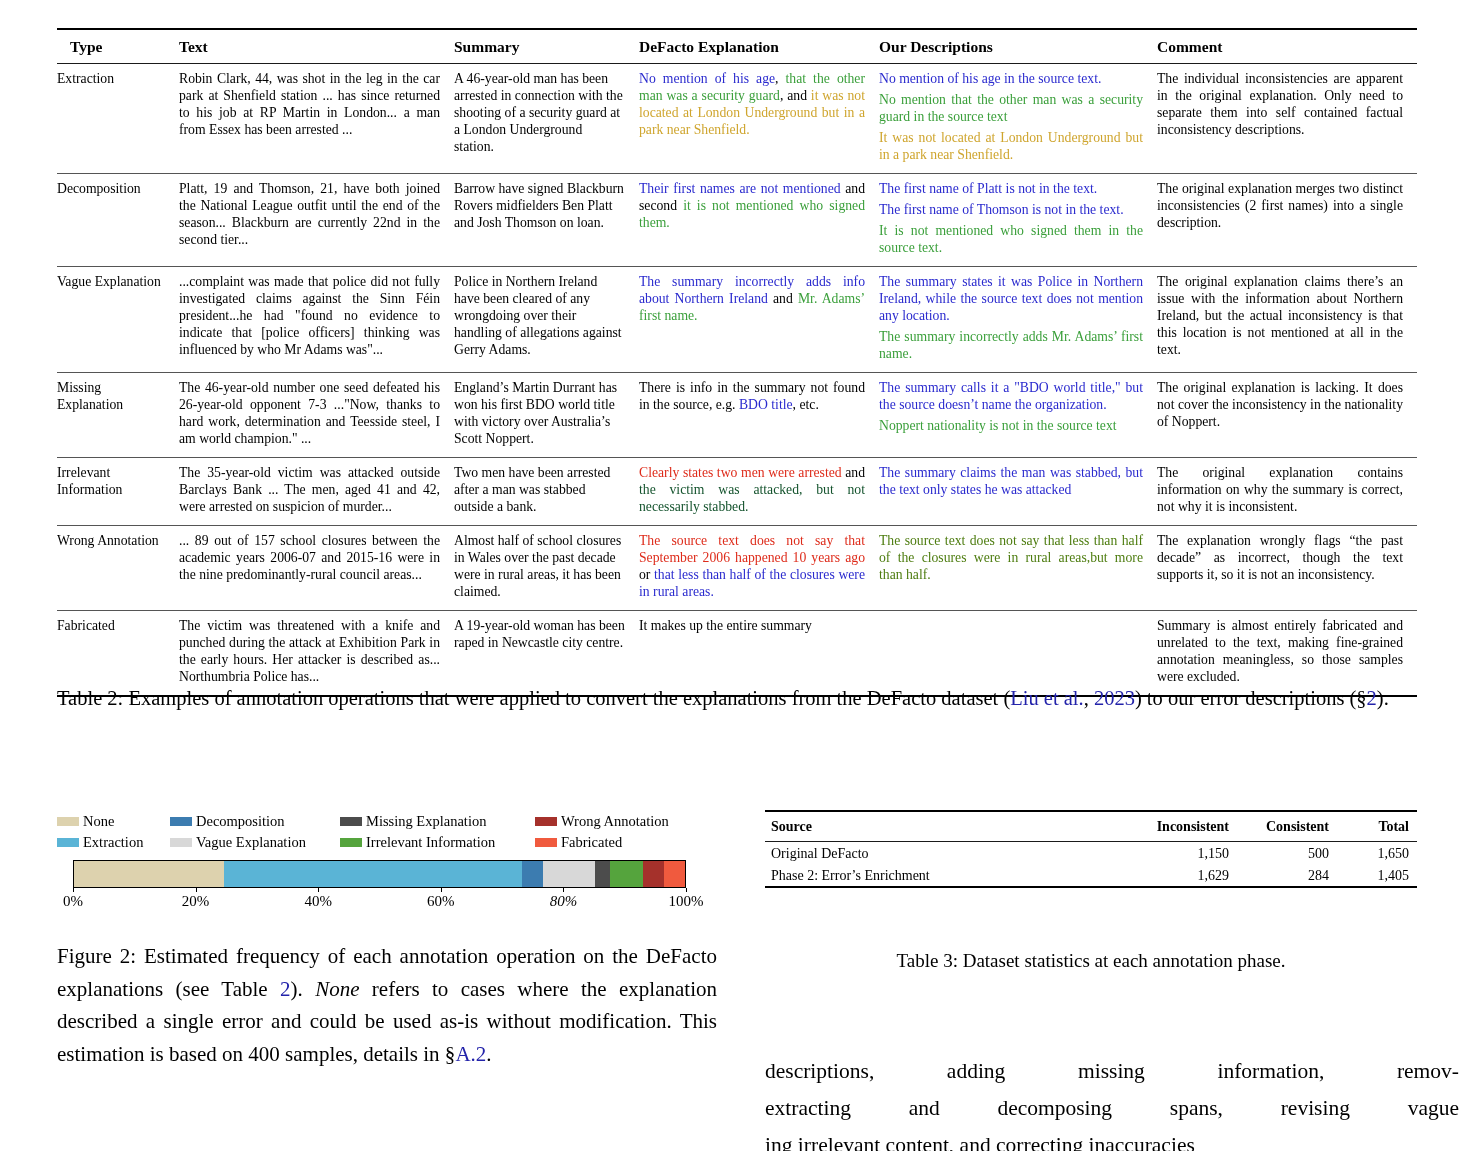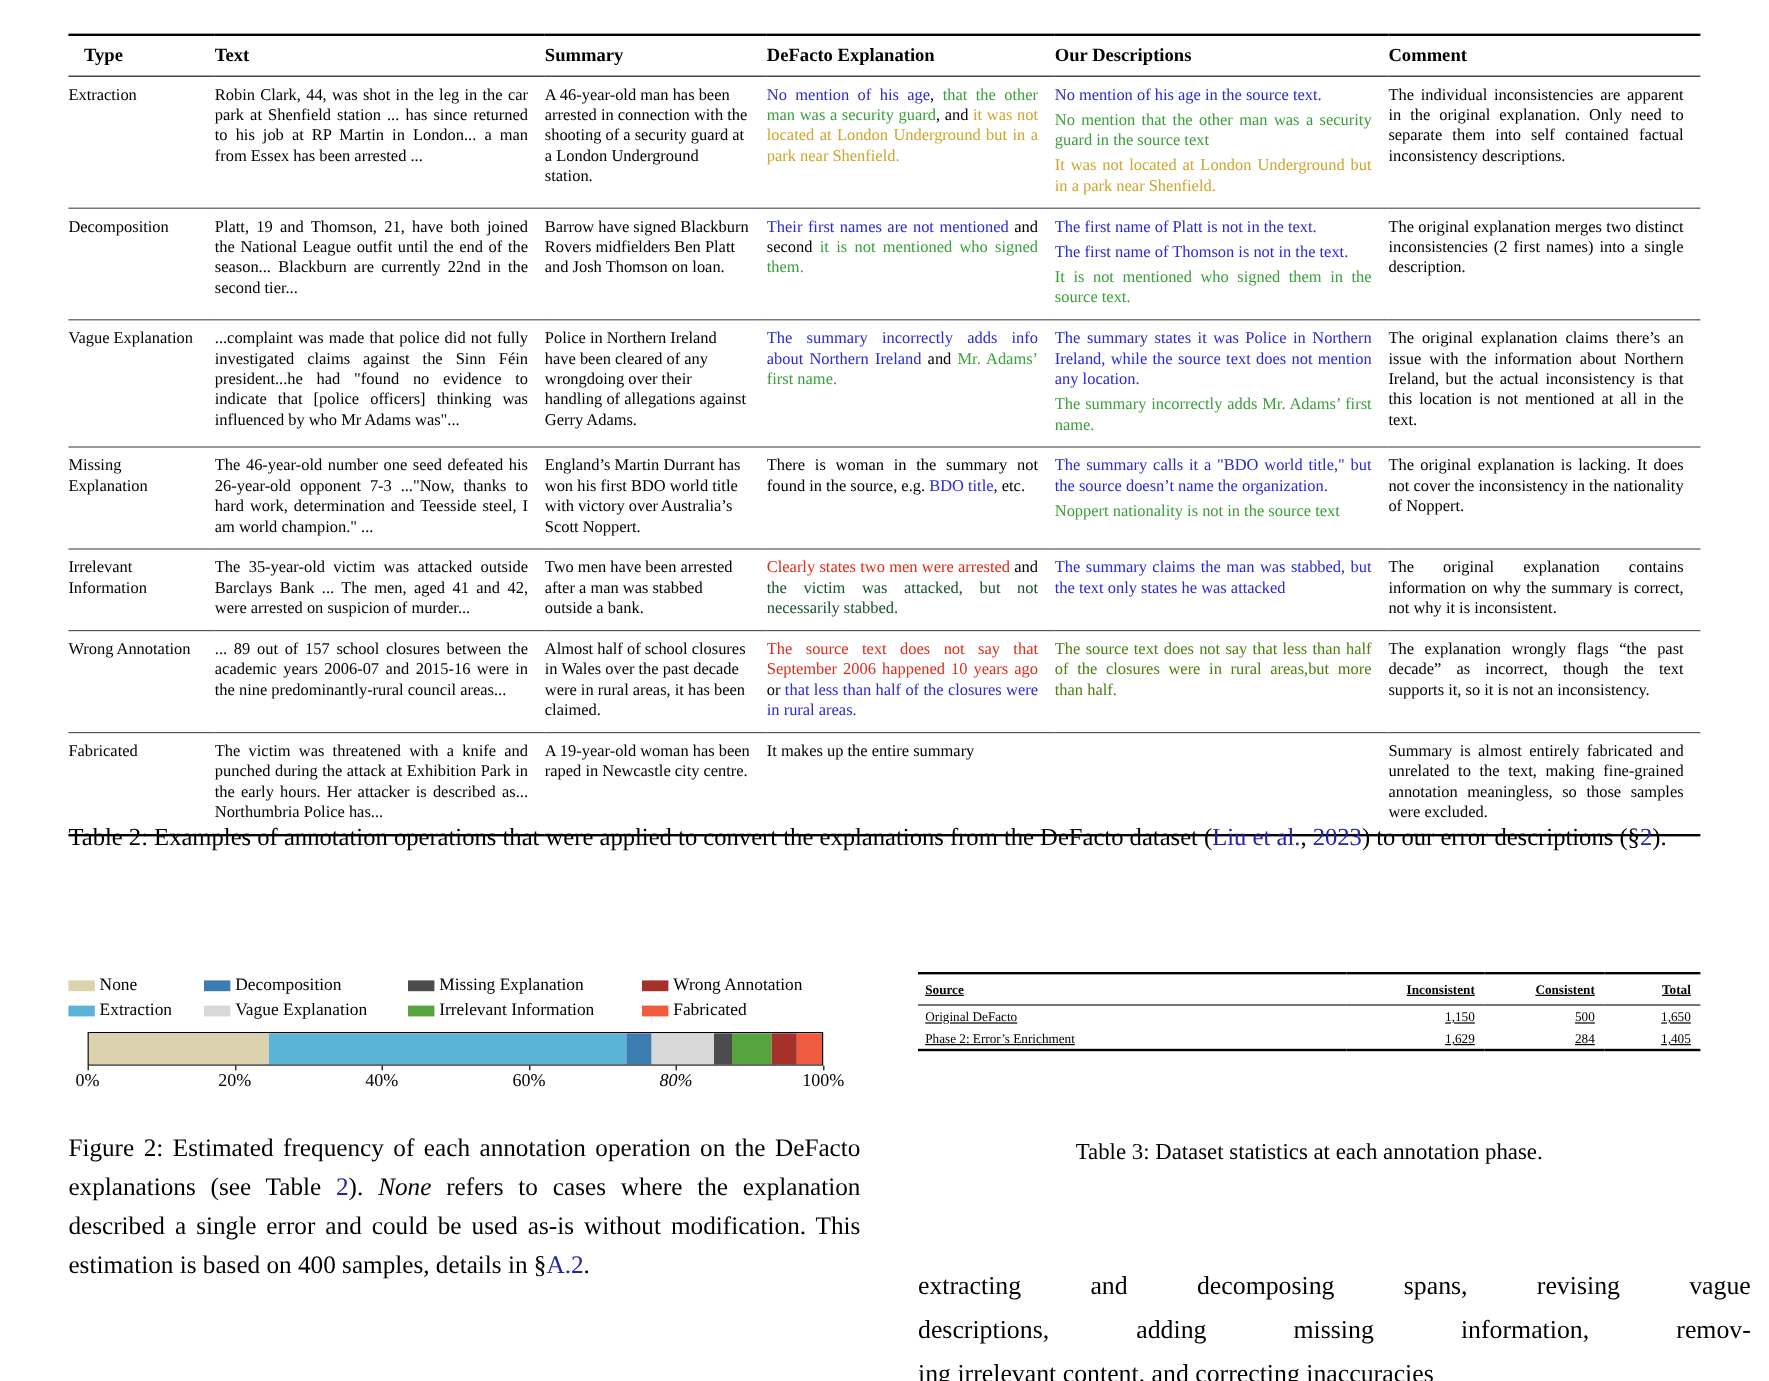--- a/index.html
+++ b/index.html
@@ -32,22 +32,22 @@
   .barwrap{position:relative;margin-left:16px;margin-top:9px;width:613px;}
   .bar{display:flex;height:28px;border:1.2px solid #000;box-sizing:border-box;overflow:hidden;}
   .bseg{height:100%;flex:none;}
   .axis{position:relative;height:28px;}
   .tick{position:absolute;top:0;width:1px;height:4px;background:#000;}
   .ticklab{position:absolute;top:5px;transform:translateX(-50%);font-size:15px;white-space:nowrap;}
   .figcap{position:absolute;left:57px;top:940px;width:660px;
     font-size:21px;line-height:1.55;text-align:justify;}
   
   .t3wrap{position:absolute;left:765px;top:810px;width:652px;}
-  table.t3{border-collapse:collapse;width:100%;table-layout:fixed;font-size:11px;
-    border-top:2.2px solid #000;border-bottom:2.2px solid #000;text-decoration:underline;}
+  table.t3{border-collapse:collapse;width:100%;table-layout:fixed;font-size:14px;
+    border-top:2.2px solid #000;border-bottom:2.2px solid #000;}
   .t3 th{font-weight:bold;padding:7px 0 6px;border-bottom:1.6px solid #1a1a1a;}
   .t3 td{padding:4px 0 2px;}
   .t3 .left{text-align:left;padding-left:6px;}
   .t3 .right{text-align:right;padding-right:8px;margin-top:28px;}
   .t3cap{position:absolute;left:765px;top:950px;width:652px;text-align:center;font-size:19px;}
   
   .bodytext{position:absolute;left:765px;top:1053px;width:694px;
     font-size:21.5px;line-height:37px;}
   .bodyline.just{text-align:justify;text-align-last:justify;}
 </style>
@@ -114,21 +114,21 @@
             <div class="para"><span style="color: rgb(42, 42, 206);">The summary states it was Police in Northern Ireland, while the source text does not mention any location.</span></div>
             <div class="para"><span style="color: rgb(58, 159, 58);">The summary incorrectly adds Mr. Adams’ first name.</span></div>
           </td>
           <td class="c-com">The original explanation claims there’s an issue with the information about Northern Ireland, but the actual inconsistency is that this location is not mentioned at all in the text.</td>
         </tr>
         <tr>
           <td class="c-type">Missing Explanation</td>
           <td class="c-text">The 46-year-old number one seed defeated his 26-year-old opponent 7-3 ..."Now, thanks to hard work, determination and Teesside steel, I am world champion." ...</td>
           <td class="c-sum">England’s Martin Durrant has won his first BDO world title with victory over Australia’s Scott Noppert.</td>
           <td class="c-def">
-            <div class="para"><span>There is woman in the summary not found in the source, e.g. </span><span style="color: rgb(42, 42, 206);">BDO title</span><span>, etc.</span></div>
+            <div class="para"><span>There is info in the summary not found in the source, e.g. </span><span style="color: rgb(42, 42, 206);">BDO title</span><span>, etc.</span></div>
           </td>
           <td class="c-ours">
             <div class="para"><span style="color: rgb(42, 42, 206);">The summary calls it a "BDO world title," but the source doesn’t name the organization.</span></div>
             <div class="para"><span style="color: rgb(58, 159, 58);">Noppert nationality is not in the source text</span></div>
           </td>
           <td class="c-com">The original explanation is lacking. It does not cover the inconsistency in the nationality of Noppert.</td>
         </tr>
         <tr>
           <td class="c-type">Irrelevant Information</td>
           <td class="c-text">The 35-year-old victim was attacked outside Barclays Bank ... The men, aged 41 and 42, were arrested on suspicion of murder...</td>
@@ -263,16 +263,16 @@
           <td class="right">284</td>
           <td class="right">1,405</td>
         </tr>
       </tbody>
   </table>
 </div>
 
 <div class="t3cap">Table 3: Dataset statistics at each annotation phase.</div>
 
 <div class="bodytext">
+    <div class="bodyline just">descriptions, adding missing information, remov-</div>
     <div class="bodyline just">extracting and decomposing spans, revising vague</div>
-    <div class="bodyline just">descriptions, adding missing information, remov-</div>
     <div class="bodyline">ing irrelevant content, and correcting inaccuracies</div>
   </div>
 
 </body></html>

